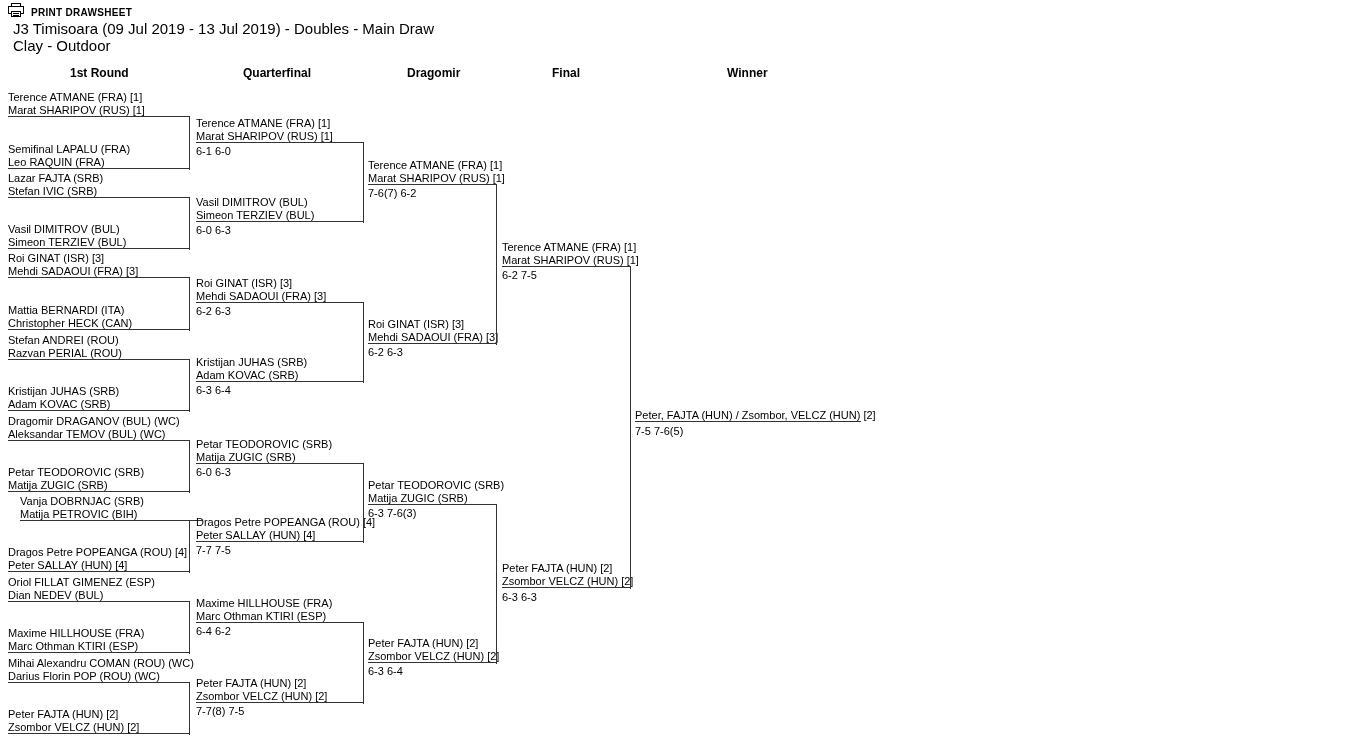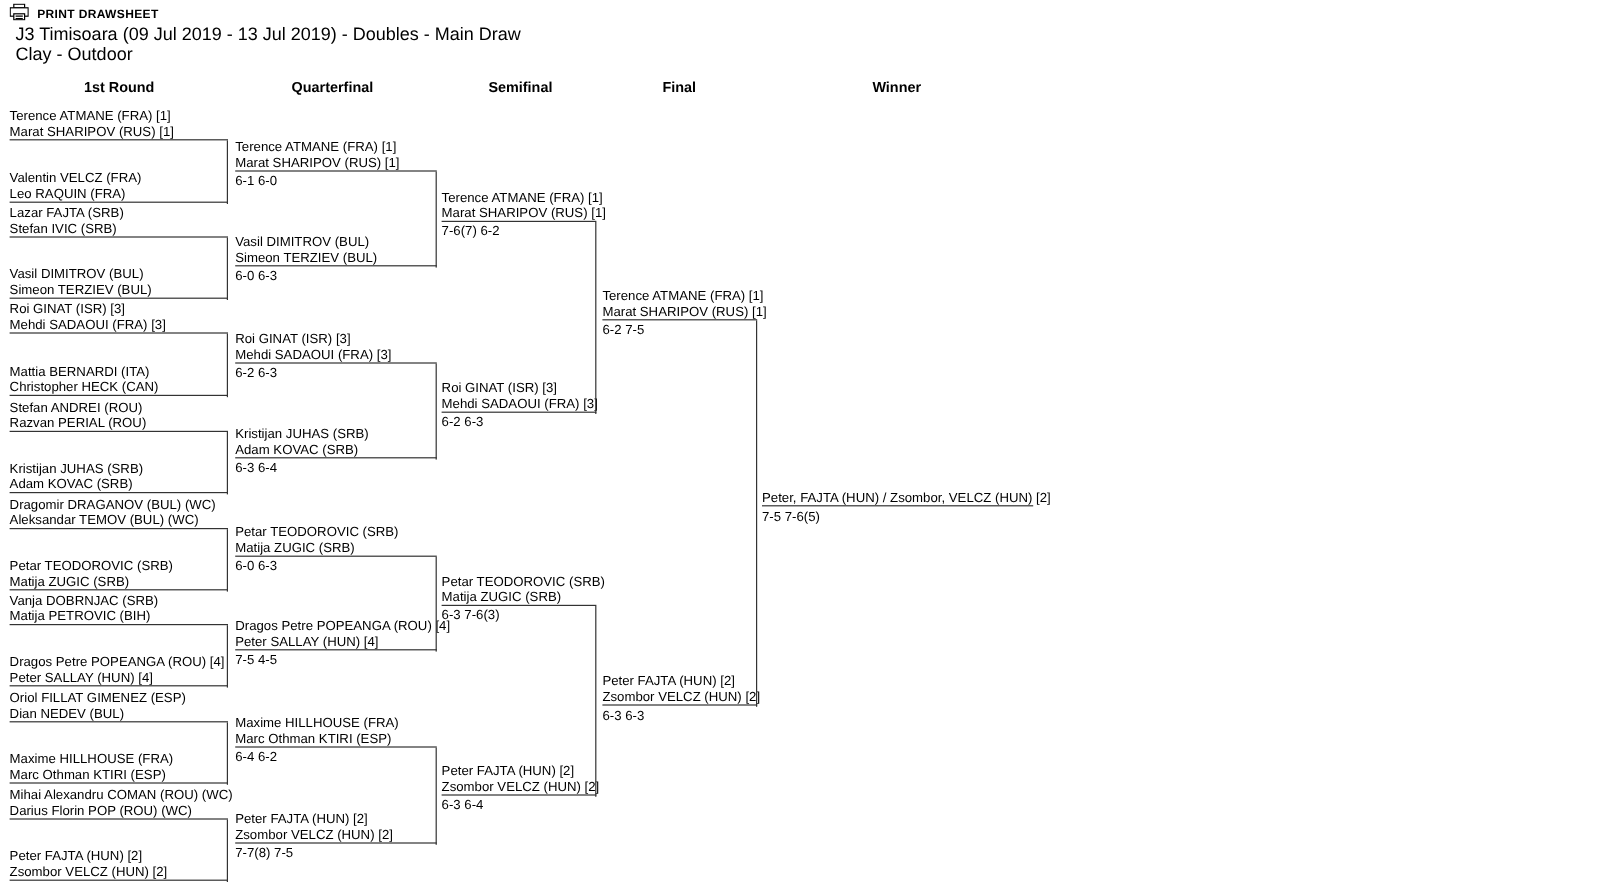--- a/index.html
+++ b/index.html
@@ -44,30 +44,30 @@
     </svg>
   </span>
   <span class="plabel">PRINT DRAWSHEET</span>
 </div>
 
 <div class="title main">J3 Timisoara (09 Jul 2019 - 13 Jul 2019) - Doubles - Main Draw</div>
 <div class="title sub">Clay - Outdoor</div>
 
 <div class="colhdr" style="left:70px">1st Round</div>
 <div class="colhdr" style="left:243px">Quarterfinal</div>
-<div class="colhdr" style="left:407px">Semifinal</div>
+<div class="colhdr" style="left:407px">Dragomir</div>
 <div class="colhdr" style="left:552px">Final</div>
 <div class="colhdr" style="left:727px">Winner</div>
 
 <div class="e" style="left:8px;top:91px;width:182px">
   <div class="nm">Terence ATMANE (FRA) [1]</div>
   <div class="nm">Marat SHARIPOV (RUS) [1]</div>
 </div>
 <div class="e" style="left:8px;top:143px;width:182px">
-  <div class="nm">Valentin VELCZ (FRA)</div>
+  <div class="nm">Semifinal LAPALU (FRA)</div>
   <div class="nm">Leo RAQUIN (FRA)</div>
 </div>
 <div class="e" style="left:8px;top:172px;width:182px">
   <div class="nm">Lazar FAJTA (SRB)</div>
   <div class="nm">Stefan IVIC (SRB)</div>
 </div>
 <div class="e" style="left:8px;top:223px;width:182px">
   <div class="nm">Vasil DIMITROV (BUL)</div>
   <div class="nm">Simeon TERZIEV (BUL)</div>
 </div>
@@ -88,21 +88,21 @@
   <div class="nm">Adam KOVAC (SRB)</div>
 </div>
 <div class="e" style="left:8px;top:415px;width:182px">
   <div class="nm">Dragomir DRAGANOV (BUL) (WC)</div>
   <div class="nm">Aleksandar TEMOV (BUL) (WC)</div>
 </div>
 <div class="e" style="left:8px;top:466px;width:182px">
   <div class="nm">Petar TEODOROVIC (SRB)</div>
   <div class="nm">Matija ZUGIC (SRB)</div>
 </div>
-<div class="e" style="left:8px;top:495px;width:182px">
+<div class="e" style="left:20px;top:495px;width:182px">
   <div class="nm">Vanja DOBRNJAC (SRB)</div>
   <div class="nm">Matija PETROVIC (BIH)</div>
 </div>
 <div class="e" style="left:8px;top:546px;width:182px">
   <div class="nm">Dragos Petre POPEANGA (ROU) [4]</div>
   <div class="nm">Peter SALLAY (HUN) [4]</div>
 </div>
 <div class="e" style="left:8px;top:576px;width:182px">
   <div class="nm">Oriol FILLAT GIMENEZ (ESP)</div>
   <div class="nm">Dian NEDEV (BUL)</div>
@@ -142,21 +142,21 @@
 <div class="sc" style="left:196px;top:384px">6-3 6-4</div>
 <div class="e" style="left:196px;top:438px;width:168px">
   <div class="nm">Petar TEODOROVIC (SRB)</div>
   <div class="nm">Matija ZUGIC (SRB)</div>
 </div>
 <div class="sc" style="left:196px;top:466px">6-0 6-3</div>
 <div class="e" style="left:196px;top:516px;width:168px">
   <div class="nm">Dragos Petre POPEANGA (ROU) [4]</div>
   <div class="nm">Peter SALLAY (HUN) [4]</div>
 </div>
-<div class="sc" style="left:196px;top:544px">7-5 4-5</div>
+<div class="sc" style="left:196px;top:544px">7-7 7-5</div>
 <div class="e" style="left:196px;top:597px;width:168px">
   <div class="nm">Maxime HILLHOUSE (FRA)</div>
   <div class="nm">Marc Othman KTIRI (ESP)</div>
 </div>
 <div class="sc" style="left:196px;top:625px">6-4 6-2</div>
 <div class="e" style="left:196px;top:677px;width:168px">
   <div class="nm">Peter FAJTA (HUN) [2]</div>
   <div class="nm">Zsombor VELCZ (HUN) [2]</div>
 </div>
 <div class="sc" style="left:196px;top:705px">7-7(8) 7-5</div>

